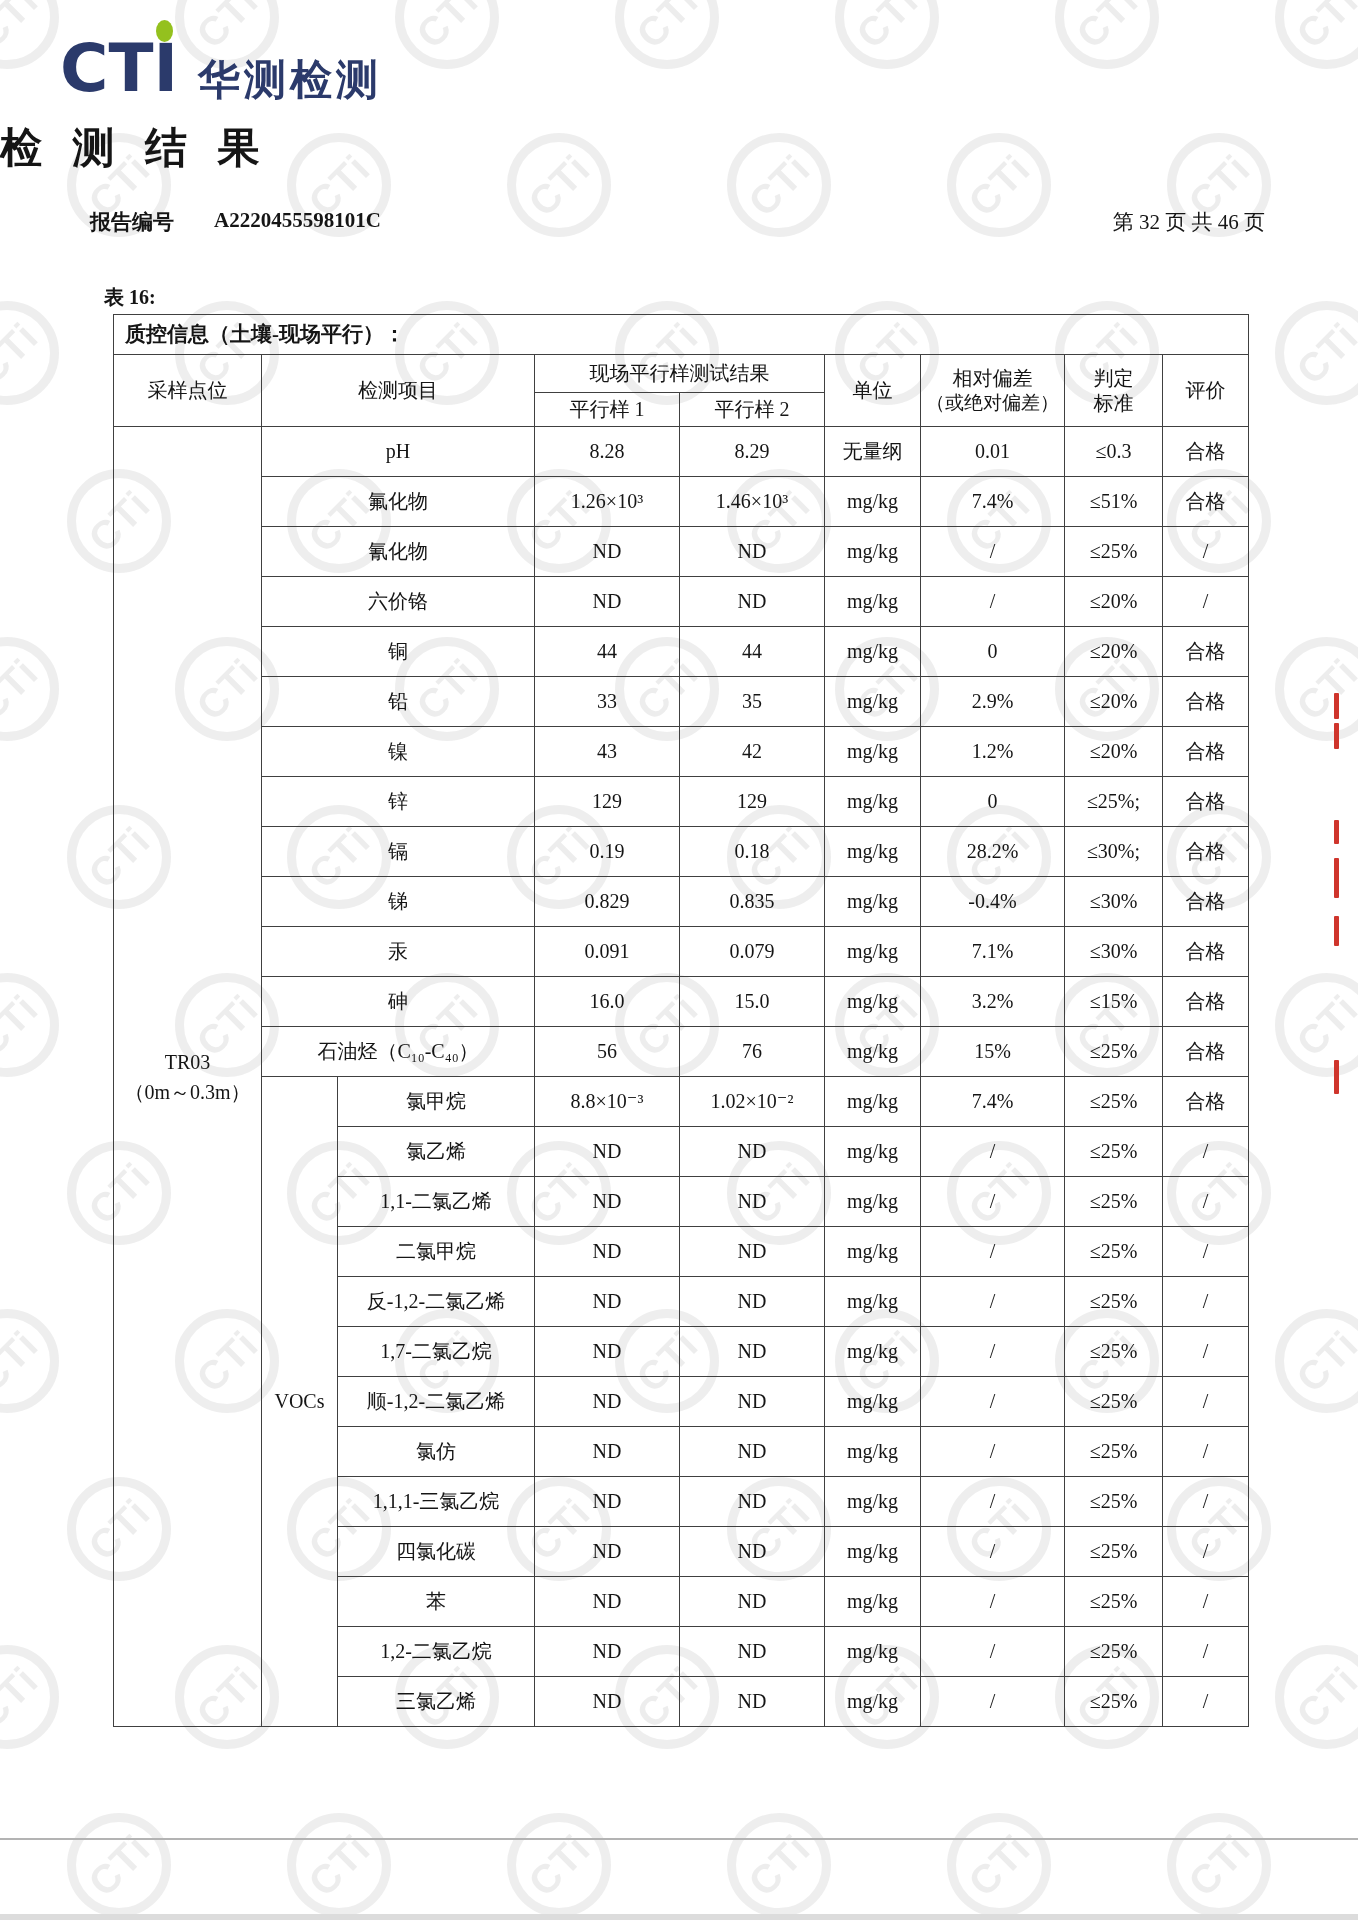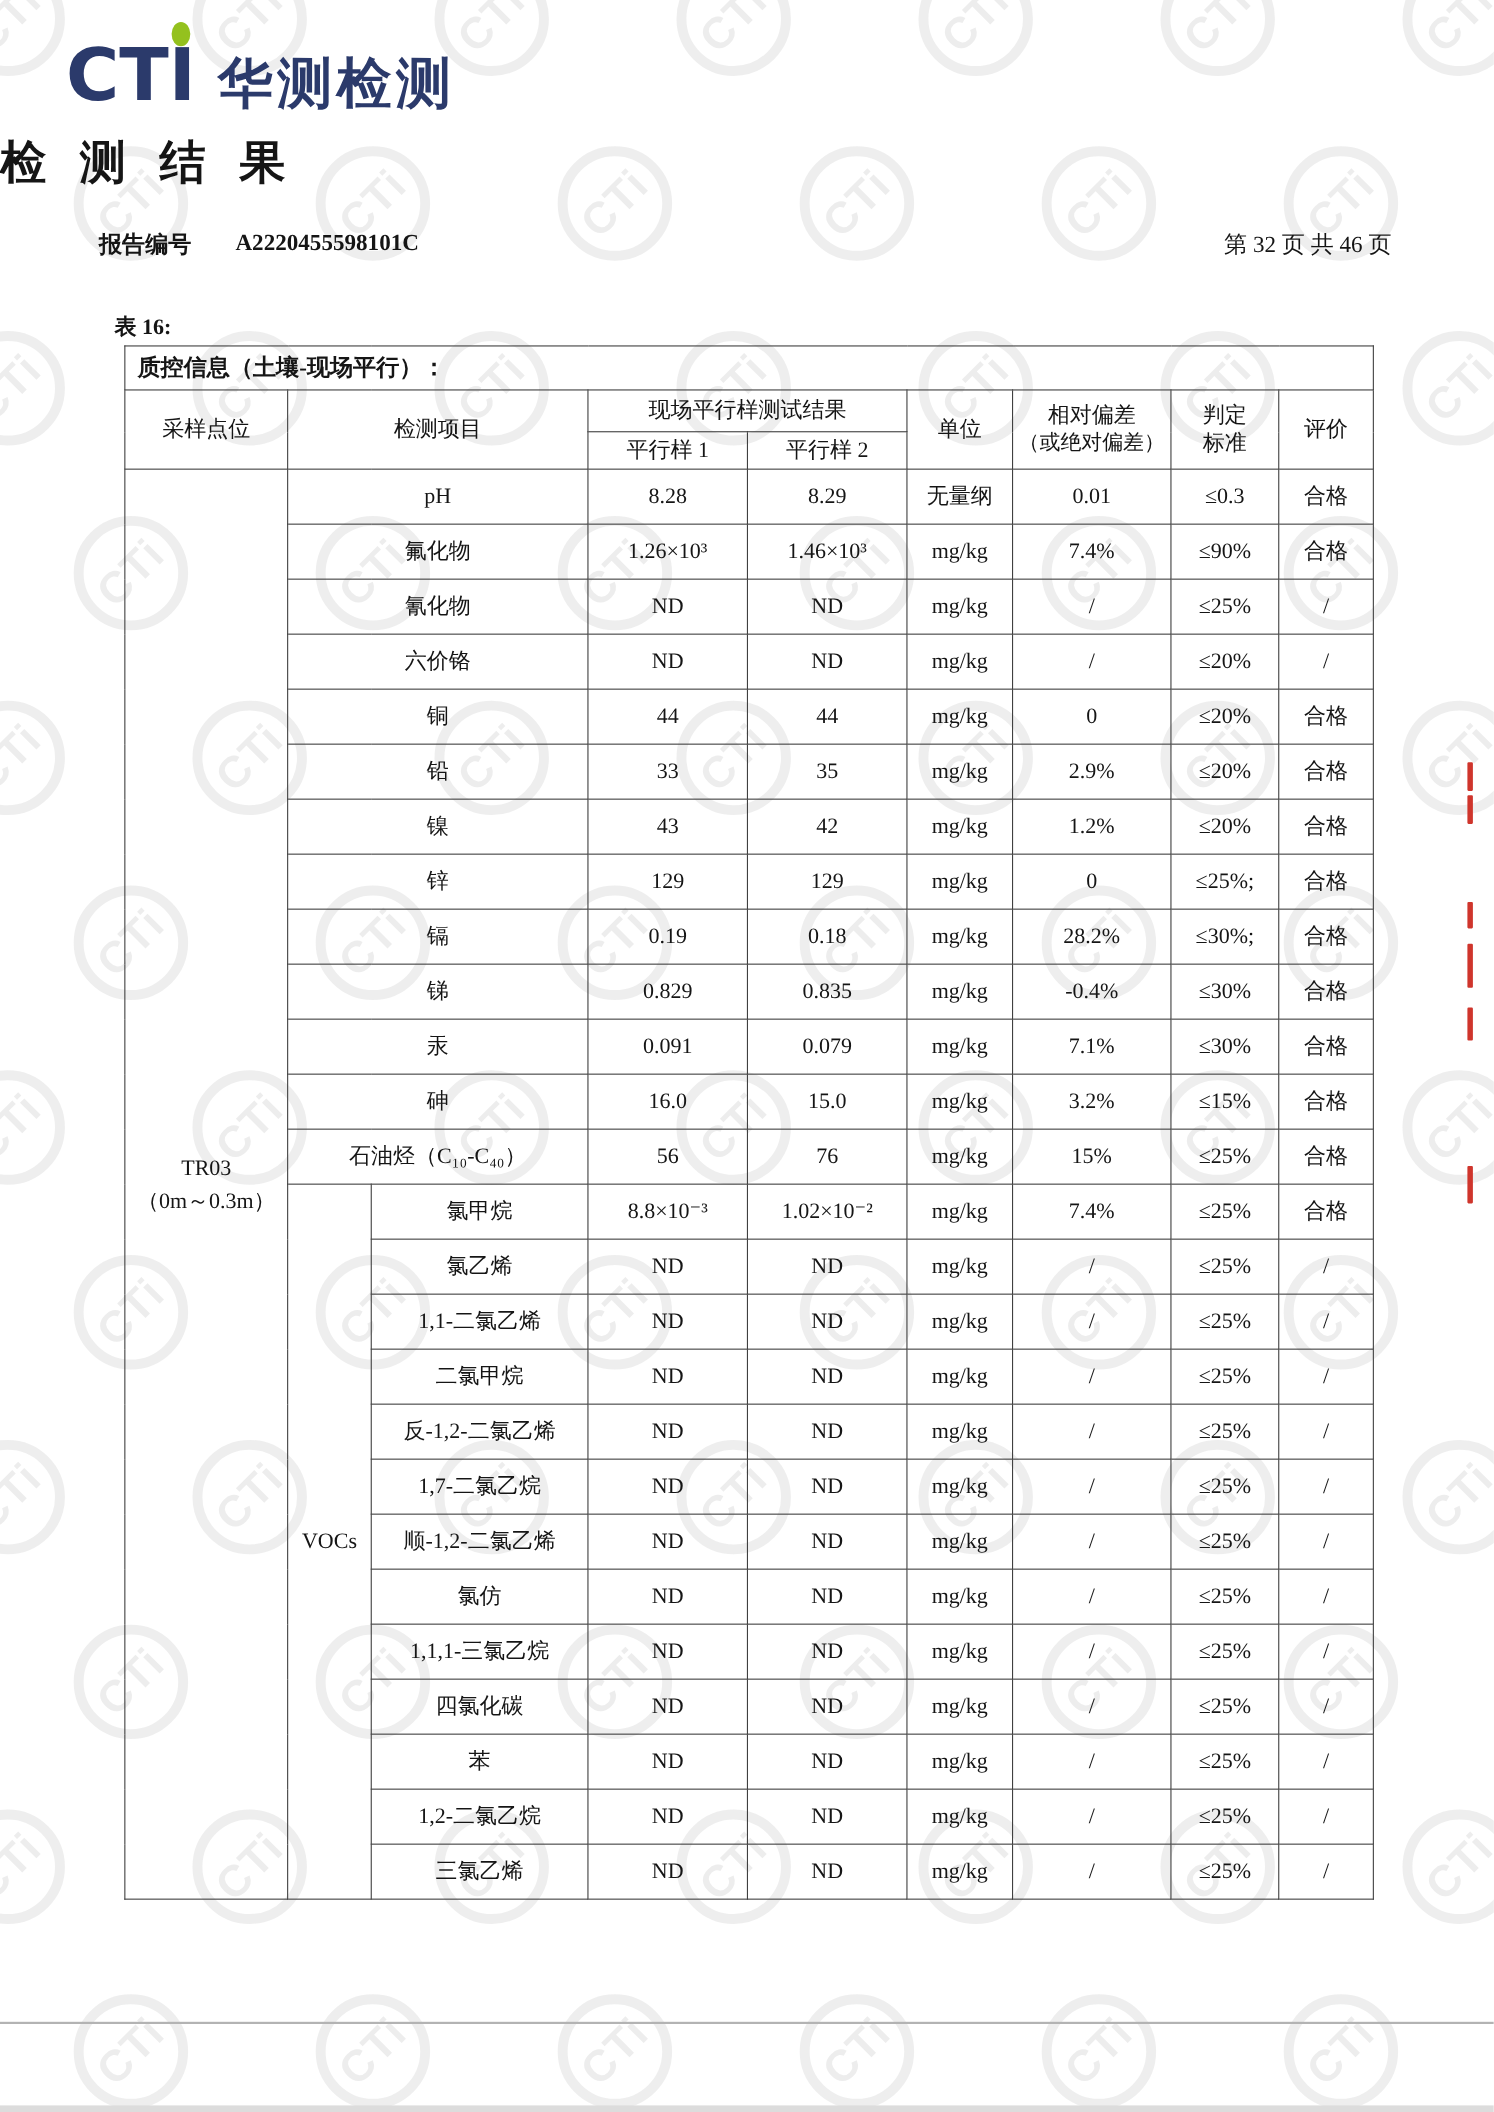--- a/index.html
+++ b/index.html
@@ -26,21 +26,21 @@
   .logo-latin {
     position:relative; font-family:"DejaVu Sans","Liberation Sans",sans-serif;
     font-weight:800; font-size:66px; line-height:0.95; letter-spacing:0px;
   }
   .logo-dot {
     position:absolute; top:-18px; left:96px; width:17px; height:22px;
     background:#94c11e; border-radius:50%;
   }
   .logo-cn {
     font-family:"DejaVu Sans","Liberation Sans",sans-serif; font-weight:800;
-    font-size:50px; line-height:1; margin-left:20px; letter-spacing:4px;
+    font-size:42px; line-height:1; margin-left:20px; letter-spacing:4px;
   }
   .doc-title {
     position:absolute; top:120px; left:0; right:0; text-align:left;
     font-size:42px; font-weight:600; letter-spacing:10px;
   }
   .report-row {
     position:absolute; top:208px; left:90px; right:93px;
     display:flex; justify-content:space-between; font-size:21px;
   }
   .report-left { display:flex; gap:40px;font-weight:bold; }
@@ -383,21 +383,21 @@
           <td>0.01</td>
           <td>≤0.3</td>
           <td>合格</td>
         </tr>
         <tr>
           <td colspan="2">氟化物</td>
           <td>1.26×10³</td>
           <td>1.46×10³</td>
           <td>mg/kg</td>
           <td>7.4%</td>
-          <td>≤90%</td>
+          <td>≤51%</td>
           <td>合格</td>
         </tr>
         <tr>
           <td colspan="2">氰化物</td>
           <td>ND</td>
           <td>ND</td>
           <td>mg/kg</td>
           <td>/</td>
           <td>≤25%</td>
           <td>/</td>

